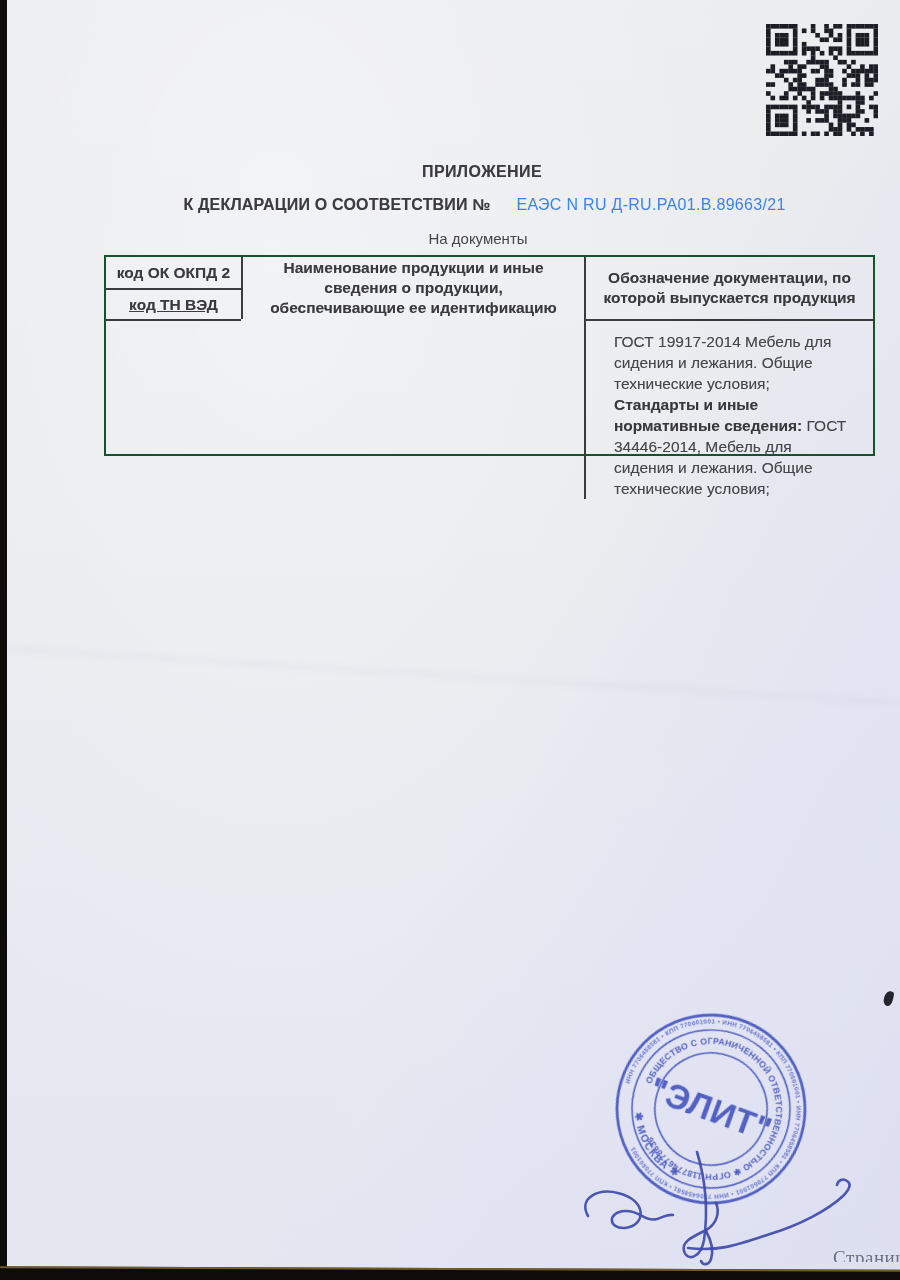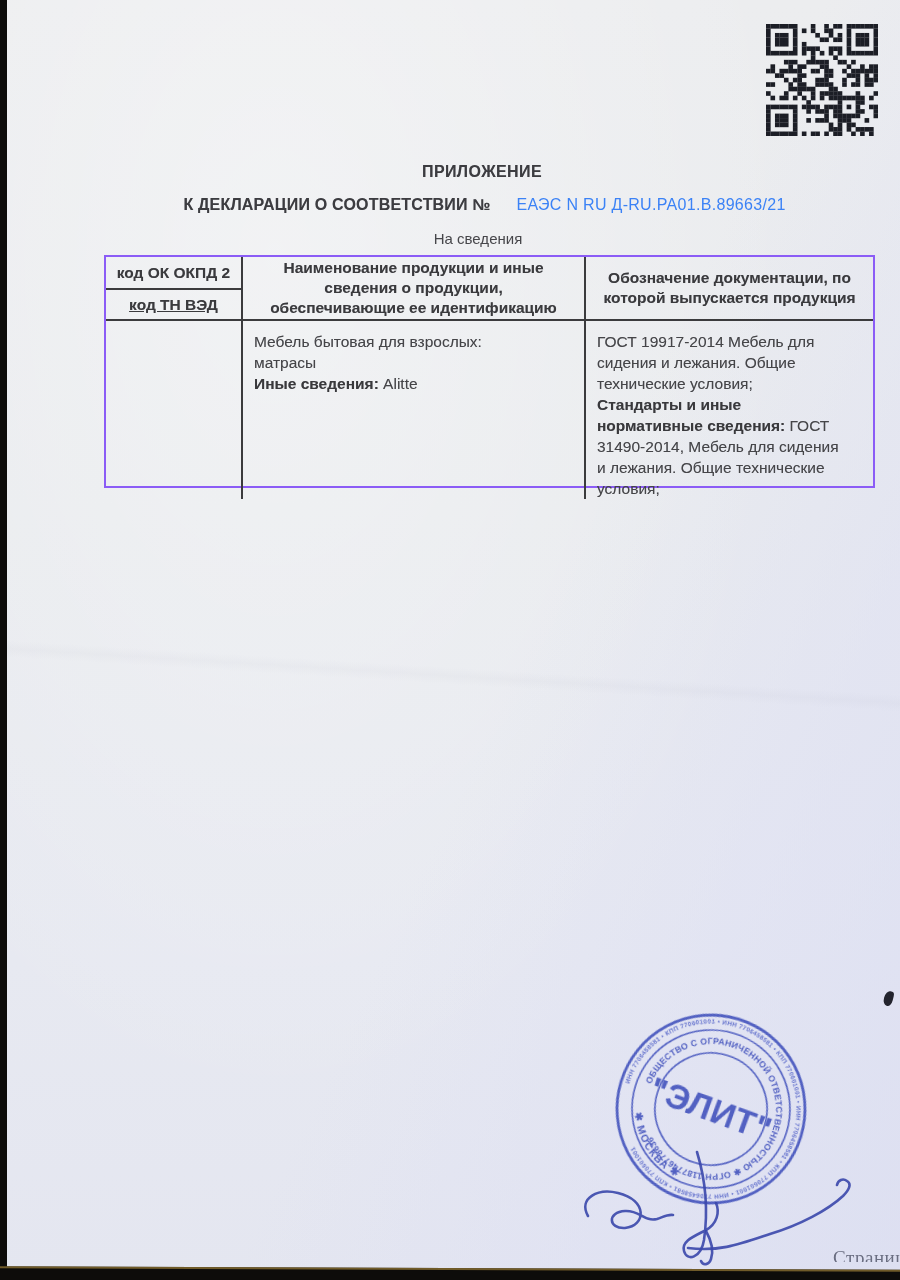--- a/index.html
+++ b/index.html
@@ -40,42 +40,42 @@
     font-size:16px; white-space:nowrap;
   }
   .doc-subtitle .lbl { font-weight:bold; color:#3c3c40; letter-spacing:0.2px; text-shadow:0 0 0.6px rgba(70,70,80,0.4); }
   .doc-subtitle .num { color:#3b82f6; letter-spacing:0.3px; }
   .doc-product-intro {
     position:absolute; left:56px; right:0; top:230px;
     text-align:center; font-size:15px; color:#46464a;
   }
   
   .decl-table {
-    position:absolute; left:104px; top:255px; width:771px; height:233px;
+    position:absolute; left:104px; top:255px; width:771px; height:201px;
     display:grid;
     grid-template-columns:135px 343px 1fr;
     grid-template-rows:31px 31px 1fr;
-    border:2px solid #8b5cf6;
+    border:2px solid #14532d;
     color:#454548;
     text-shadow:0 0 0.5px rgba(70,70,80,0.35);
   }
   .decl-table .hcell {
     display:flex; align-items:center; justify-content:center;
     text-align:center; font-weight:bold; font-size:15.5px; line-height:20px;
     color:#3a3a3d; padding:0 6px;
   }
   .c1a { grid-area:1/1/2/2; }
   .c1b { grid-area:2/1/3/2; border-top:2px solid #3b3b3d;text-decoration:underline; }
   .c2h { grid-area:1/2/3/3; border-left:2px solid #3b3b3d; padding:0 26px !important; }
   .c3h { grid-area:1/3/3/4; border-left:2px solid #3b3b3d; padding:0 12px !important; }
   .b1  { grid-area:3/1/4/2; border-top:2px solid #3b3b3d; }
   .b2  { grid-area:3/2/4/3; border-top:2px solid #3b3b3d; border-left:2px solid #3b3b3d;
          padding:10px 40px 0 11px; font-size:15.5px; line-height:21px; }
   .b3  { grid-area:3/3/4/4; border-top:2px solid #3b3b3d; border-left:2px solid #3b3b3d;
-         padding:10px 26px 0 11px; font-size:15.5px; line-height:21px; }
+         padding:10px 26px 0 28px; font-size:15.5px; line-height:21px; }
   .b2 b, .b3 b { color:#39393c; }
   
   .qr-wrap { position:absolute; left:766px; top:24px; width:112px; height:112px; }
   .qr-wrap svg { display:block; filter:blur(0.25px); }
   
   .stamp {
     position:absolute; left:596px; top:994px; width:230px; height:230px;
     transform:rotate(17deg);
     filter:blur(0.35px);
     opacity:0.9;
@@ -410,38 +410,32 @@
       <rect x="94.08" y="107.52" width="4.630000000000001" height="4.630000000000001"></rect>
       <rect x="103.04" y="107.52" width="4.630000000000001" height="4.630000000000001"></rect>
     </svg>
 </div>
 
 <div class="doc-title">ПРИЛОЖЕНИЕ</div>
 <div class="doc-subtitle">
   <span class="lbl">К ДЕКЛАРАЦИИ О СООТВЕТСТВИИ №</span>
   <span class="num">ЕАЭС N RU Д-RU.РА01.В.89663/21</span>
 </div>
-<div class="doc-product-intro">На сведения</div>
+<div class="doc-product-intro">На документы</div>
 
 <div class="decl-table">
   <div class="hcell c1a">код ОК ОКПД 2</div>
   <div class="hcell c1b">код ТН ВЭД</div>
   <div class="hcell c3h">Обозначение документации, по которой выпускается продукция</div>
   <div class="hcell c2h">Наименование продукции и иные сведения о продукции, обеспечивающие ее идентификацию</div>
   <div class="b1"></div>
-  <div class="b2">
-    <span>Мебель бытовая для взрослых:</span><br>
-    <span>матрасы</span><br>
-    <b>Иные сведения:</b>
-    <span>Alitte</span>
-  </div>
   <div class="b3">
     <span>ГОСТ 19917-2014 Мебель для сидения и лежания. Общие технические условия;</span><br>
     <b>Стандарты и иные нормативные сведения:</b>
-    <span>ГОСТ 31490-2014, Мебель для сидения и лежания. Общие технические условия;</span>
+    <span>ГОСТ 34446-2014, Мебель для сидения и лежания. Общие технические условия;</span>
   </div>
 </div>
 
 <div class="ink-blot"></div>
 
 <div class="stamp">
   <svg width="230" height="230" viewBox="0 0 230 230">
     <defs>
       <path id="arcInner" d="M 50,115 a 65,65 0 1 1 130,0 a 65,65 0 1 1 -130,0"></path>
       <path id="arcBottom" d="M 39,115 a 76,76 0 1 0 152,0"></path>

